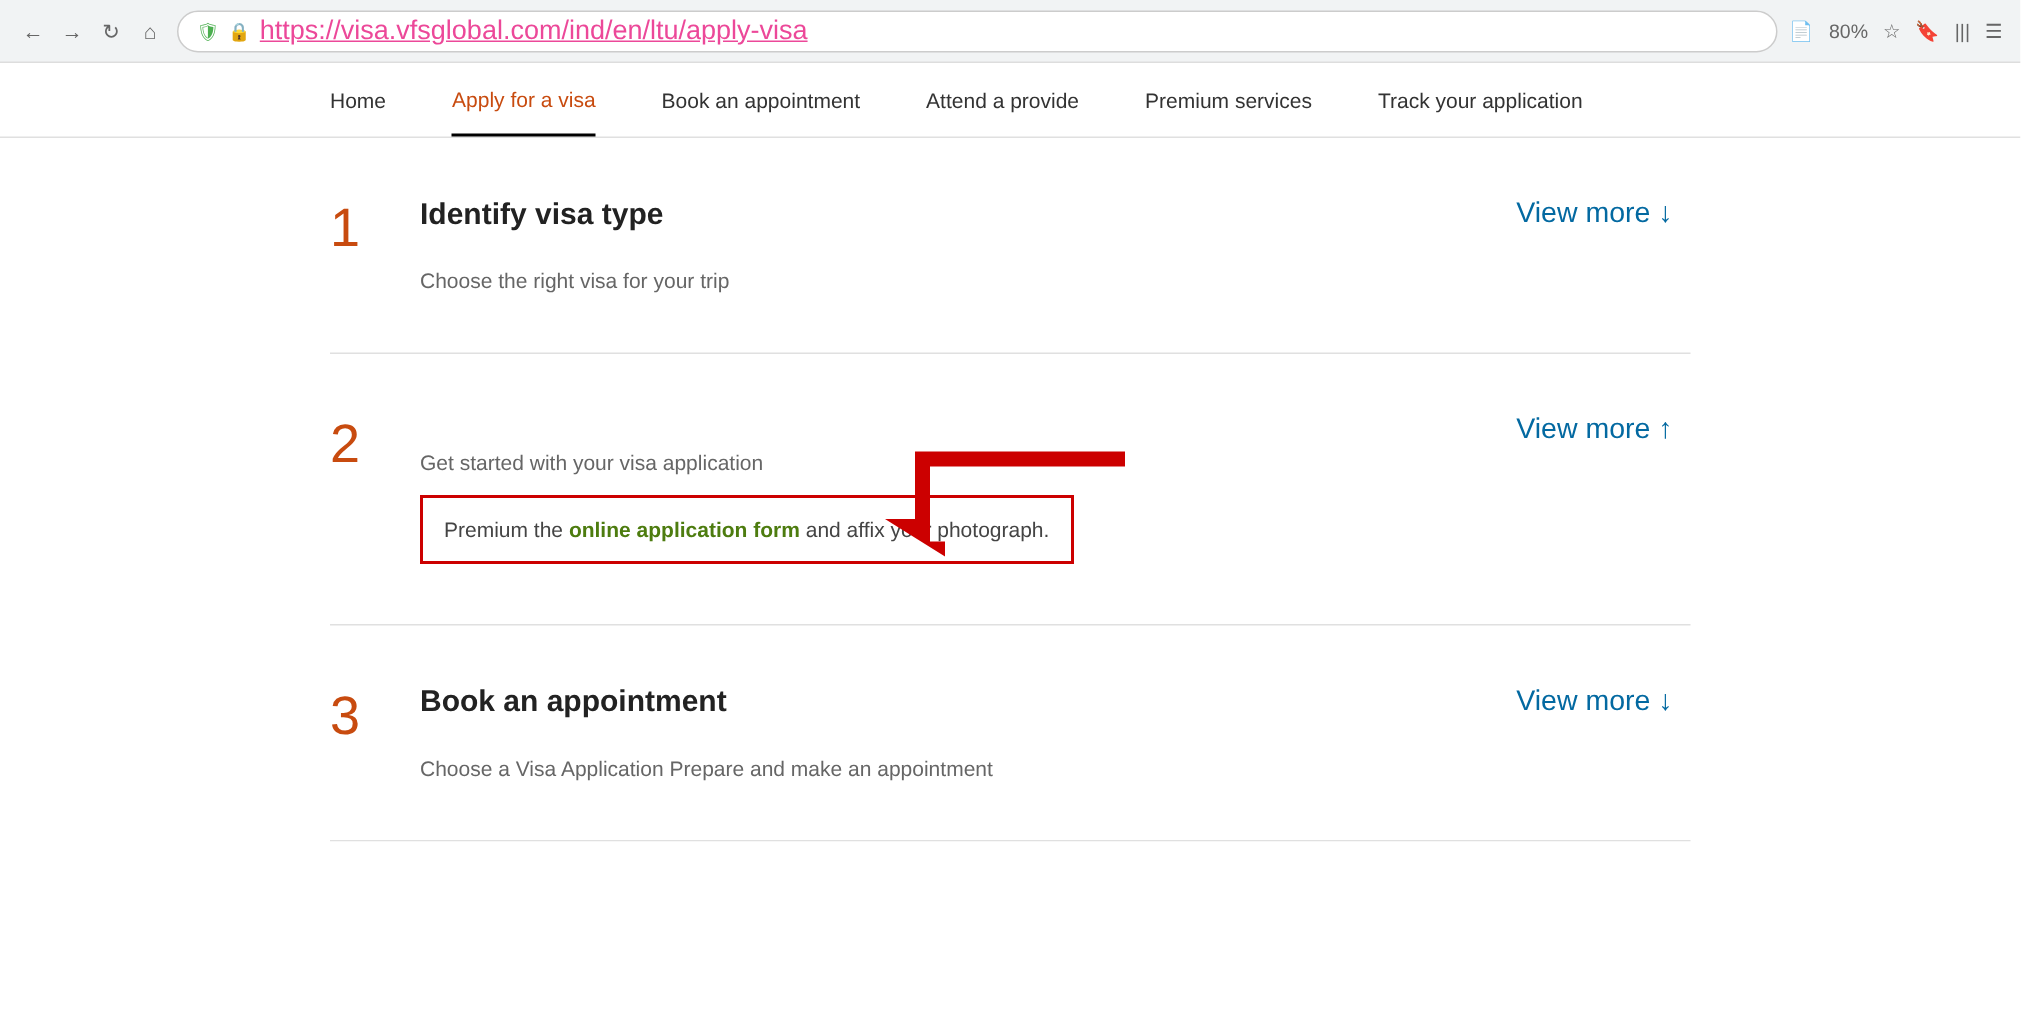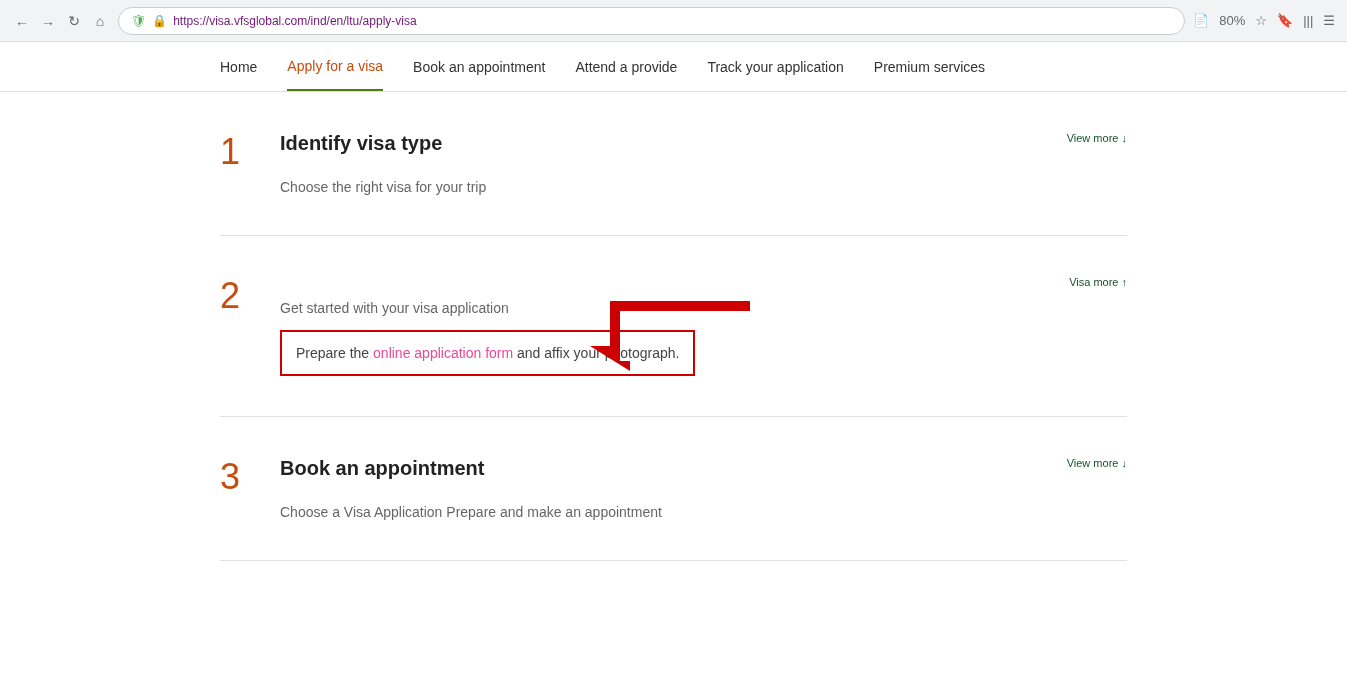--- a/index.html
+++ b/index.html
@@ -38,52 +38,53 @@
       background: #fff;
       border: 1px solid #ccc;
       border-radius: 20px;
       padding: 4px 12px;
       display: flex;
       align-items: center;
       gap: 6px;
       height: 28px;
     }
     .address-bar-text {
-      font-size: 12px;
-      color: #701a75;
+      font-size: 18px;
+      color: #ec4899;
+      text-decoration: underline;
     }
     .browser-right {
       display: flex;
       align-items: center;
       gap: 10px;
       color: #666;
       font-size: 13px;
     }
 
     
     .nav-bar {
       border-bottom: 1px solid #e0e0e0;
       padding: 0 220px;
       display: flex;
       align-items: center;
-      gap: 30px;
+      gap: 44px;
       height: 50px;
       background: #fff;
     }
     .nav-item {
       font-size: 14px;
       color: #333;
       text-decoration: none;
       padding: 15px 0;
       cursor: pointer;
       white-space: nowrap;
     }
     .nav-item.active {
       color: #c84b0f;
-      border-bottom: 2px solid #4d7c0f;
+      border-bottom: 2px solid #000000;
       font-weight: 500;
     }
 
     
     .main-content {
       padding: 0 220px;
       background: #fff;
     }
 
     
@@ -116,35 +117,36 @@
       color: #666;
       margin-top: 24px;
     }
     .step-detail {
       margin-top: 18px;
       font-size: 14px;
       color: #444;
       line-height: 1.6;
     }
     .step-detail-link {
-      color: #ec4899;
+      color: #4d7c0f;
       text-decoration: none;
+      font-weight: bold;
     }
     .step-detail-second {
       margin-top: 10px;
       font-size: 14px;
       color: #444;
       line-height: 1.6;
     }
     .view-more {
       position: absolute;
-      right: 0;
+      right: 12px;
       top: 40px;
-      color: #14532d;
-      font-size: 11px;
+      color: #0369a1;
+      font-size: 19px;
       cursor: pointer;
       text-decoration: none;
       white-space: nowrap;
     }
 
     
     .highlight-box {
       border: 2.5px solid #cc0000;
       padding: 10px 14px;
       display: inline-block;
@@ -179,22 +181,22 @@
     <span>|||</span>
     <span>☰</span>
   </div>
 </div>
 
 <nav class="nav-bar">
   <a class="nav-item">Home</a>
   <a class="nav-item active">Apply for a visa</a>
   <a class="nav-item">Book an appointment</a>
   <a class="nav-item">Attend a provide</a>
+  <a class="nav-item">Premium services</a>
   <a class="nav-item">Track your application</a>
-  <a class="nav-item">Premium services</a>
 </nav>
 
 <div class="main-content">
 
   <div class="step-section">
     <div class="step-number">1</div>
     <div class="step-content">
       <div class="step-title">Identify visa type</div>
       <div class="step-subtitle">Choose the right visa for your trip</div>
     </div>
@@ -202,26 +204,26 @@
   </div>
 
   <div class="step-section" style="position:relative;">
     <div class="step-number">2</div>
     <div class="step-content">
       <div class="step-subtitle">Get started with your visa application</div>
 
       
       <div class="highlight-box">
         <span class="step-detail">
-          <span>Prepare the </span><a class="step-detail-link">online application form</a><span> and affix your photograph.</span>
+          <span>Premium the </span><a class="step-detail-link">online application form</a><span> and affix your photograph.</span>
         </span>
       </div>
 
     </div>
-    <a class="view-more">Visa more ↑</a>
+    <a class="view-more">View more ↑</a>
 
     <svg style="position:absolute; top:60px; left:310px; pointer-events:none; z-index:10;" width="220" height="80" viewBox="0 0 220 80">
 
       <polygon points="220,5 80,5 80,50 60,50 100,75 100,65 90,65 90,15 220,15" fill="#cc0000"></polygon>
     </svg>
   </div>
 
   <div class="step-section">
     <div class="step-number">3</div>
     <div class="step-content">

